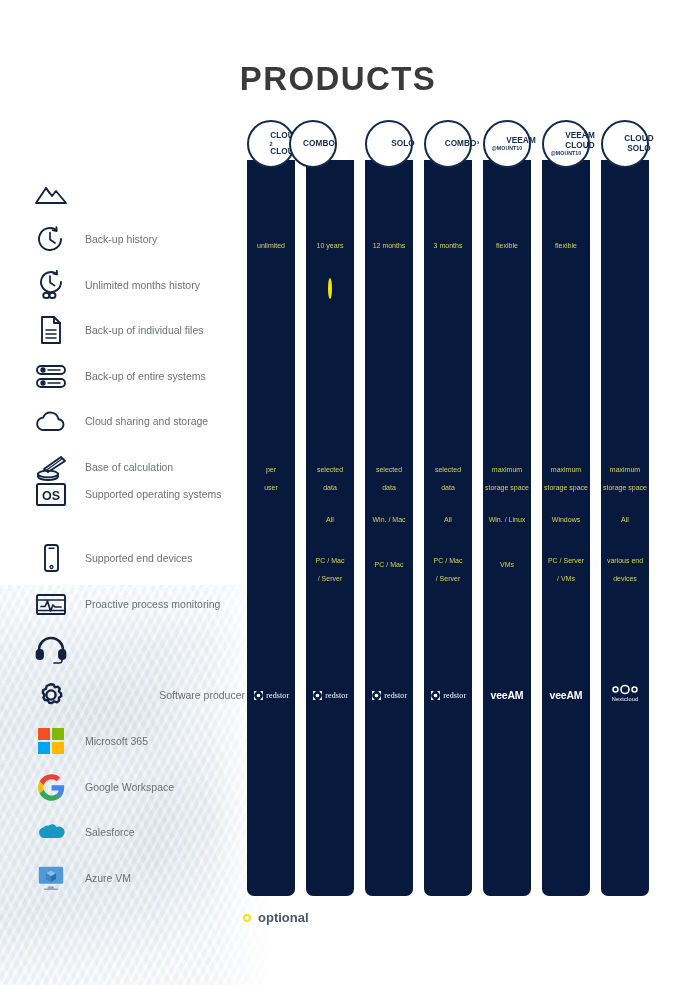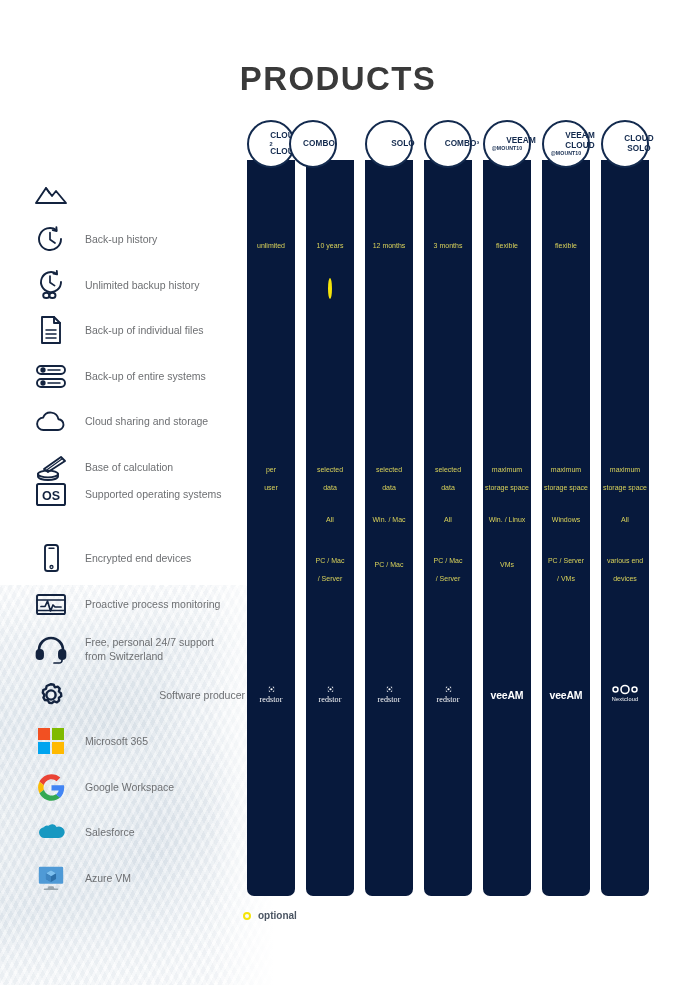--- a/index.html
+++ b/index.html
@@ -109,33 +109,33 @@
     margin: 0 auto;
   }
   .dot-opt {
     width: 9px; height: 9px; border-radius: 50%;
     background: transparent;
     border: 2.6px solid #f5e40a;
     margin: 0 auto;
   }
 
   
-  .vendor { display: flex; align-items: center; justify-content: center; gap: 2.5px; height: 18px; flex-direction: column; }
+  .vendor { display: flex; align-items: center; justify-content: center; gap: 2.5px; height: 18px; }
   .vendor-name { font-size: 8px; color: #ffffff; font-family: "Liberation Serif", serif; letter-spacing: .1px; }
   .veeam-name { font-size: 10.5px; color: #ffffff; font-weight: bold; letter-spacing: -.2px; }
   .nextcloud-wrap { display:flex; flex-direction:column; align-items:center; gap:1px; }
   .nextcloud-name { font-size: 5.6px; color:#ffffff; letter-spacing:.2px; }
 
   
   #legend {
     position: absolute; left: 243px; top: 910px;
     display: flex; align-items: center; gap: 7px;
   }
   #legend .dot-opt { width: 8px; height: 8px; border-width: 2.4px; }
-  #legend-label { font-size: 10px; color: #4b5563; font-weight: bold; }
+  #legend-label { font-size: 13px; color: #4b5563; font-weight: bold; }
 
   
   #divider {
     position: absolute; left: 245px; top: 160px;
     width: 1px; height: 736px;
     background: rgba(19,35,63,.0);
   }
 </style>
 </head>
 <body>
@@ -171,21 +171,21 @@
       <div class="feat" style="top: 267px;">
         <span class="feat-icon">
           <svg width="34" height="30" viewBox="0 0 34 30" fill="none" stroke="#13233f" stroke-width="1.9" stroke-linecap="round" stroke-linejoin="round">
             <path d="M27 12a10 10 0 1 1-4.4-8.2"></path>
             <path d="M22.8 1 L23 4.4 L19.5 3.6"></path>
             <path d="M16 6 V12.5 L20.6 15.6" stroke-width="1.7"></path>
             <ellipse cx="12.3" cy="25.4" rx="3.1" ry="2.6"></ellipse>
             <ellipse cx="18.4" cy="25.4" rx="3.1" ry="2.6"></ellipse>
           </svg>
         </span>
-        <span class="feat-label">Unlimited backup history</span>
+        <span class="feat-label">Unlimited months history</span>
       </div>
       <div class="feat" style="top: 312px;">
         <span class="feat-icon">
           <svg width="34" height="30" viewBox="0 0 34 30" fill="none" stroke="#13233f" stroke-width="1.9" stroke-linecap="round" stroke-linejoin="round">
             <path d="M8 2 H20 L26 8 V28 H8 Z"></path>
             <path d="M20 2 V8 H26"></path>
             <path d="M12 15 H22 M12 19 H22 M12 23 H22" stroke-width="1.5"></path>
           </svg>
         </span>
         <span class="feat-label">Back-up of individual files</span>
@@ -231,21 +231,21 @@
         <span class="feat-label">Supported operating systems</span>
       </div>
       <div class="feat" style="top: 540px;">
         <span class="feat-icon">
           <svg width="34" height="30" viewBox="0 0 34 30" fill="none" stroke="#13233f" stroke-width="1.9" stroke-linecap="round" stroke-linejoin="round">
             <rect x="11" y="2" width="13" height="26" rx="2.6"></rect>
             <path d="M15 5.3 H20" stroke-width="1.4"></path>
             <circle cx="17.5" cy="24" r="1.5" stroke-width="1.3"></circle>
           </svg>
         </span>
-        <span class="feat-label">Encrypted end devices</span>
+        <span class="feat-label">Supported end devices</span>
       </div>
       <div class="feat" style="top: 586px;">
         <span class="feat-icon">
           <svg width="34" height="30" viewBox="0 0 34 30" fill="none" stroke="#13233f" stroke-width="1.9" stroke-linecap="round" stroke-linejoin="round">
             <rect x="3" y="6" width="28" height="19" rx="1.6"></rect>
             <path d="M3 11 H31" stroke-width="1.4"></path>
             <path d="M3 21.5 H31" stroke-width="1.4"></path>
             <path d="M7 17.5 L11 17.5 L13.5 12 L16.5 22 L19 16 L21 18 L27 18" stroke-width="1.7"></path>
           </svg>
         </span>
@@ -253,22 +253,20 @@
       </div>
       <div class="feat" style="top: 631px;">
         <span class="feat-icon">
           <svg width="34" height="30" viewBox="0 0 34 30" fill="none" stroke="#13233f" stroke-width="1.9" stroke-linecap="round" stroke-linejoin="round">
             <path d="M5 22 v-6 a12 12 0 0 1 24 0 v6" stroke-width="2.6"></path>
             <rect x="2.6" y="16" width="6.4" height="9" rx="3.1" fill="#13233f" stroke="#13233f"></rect>
             <rect x="25" y="16" width="6.4" height="9" rx="3.1" fill="#13233f" stroke="#13233f"></rect>
             <path d="M28 25 v1.4 a2.6 2.6 0 0 1 -2.6 2.6 H20" stroke-width="1.7"></path>
           </svg>
         </span>
-        <span class="feat-label">Free, personal 24/7 support
-from Switzerland</span>
       </div>
       <div class="feat" style="top: 677px; justify-content: space-between;">
         <span class="feat-icon">
           <svg width="34" height="30" viewBox="0 0 34 30" fill="none" stroke="#13233f" stroke-width="1.9" stroke-linecap="round" stroke-linejoin="round">
             <path d="M17 4.2 l2.7 .5 1.2 2.6 2.8-.6 2 1.9 -.8 2.8 2.1 2 .3 2.7 -2.4 1.6 .2 2.9 -2.2 1.7 -2.7-1 -2.3 1.8 -2.7-.3 -1.4-2.6 -2.9-.2 -1.5-2.3 1.1-2.7 -1.7-2.3 .5-2.7 2.7-1.2 .7-2.8 Z" fill="none" stroke-width="2.4"></path>
             <circle cx="17" cy="15" r="4.6" stroke-width="2.4"></circle>
           </svg>
         </span>
         <span class="feat-label">Software producer</span>
       </div>

